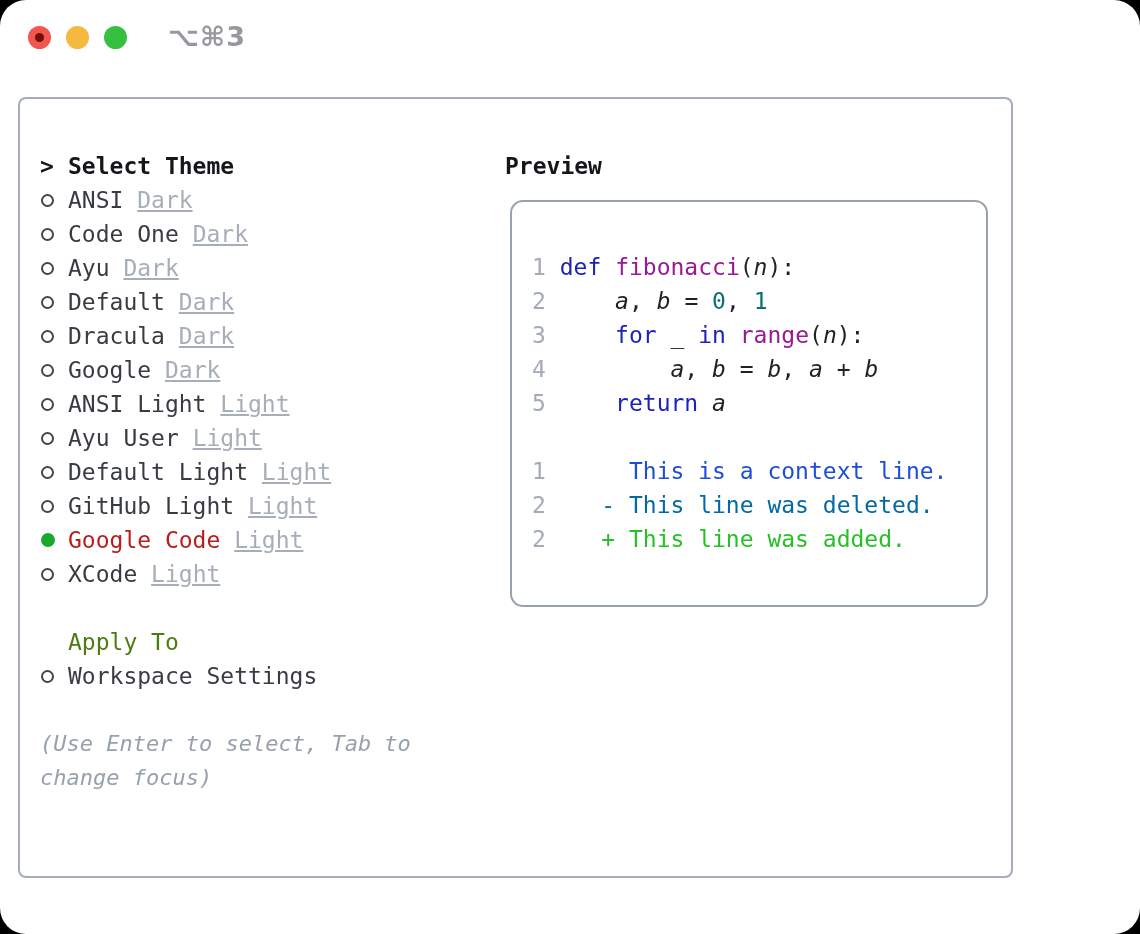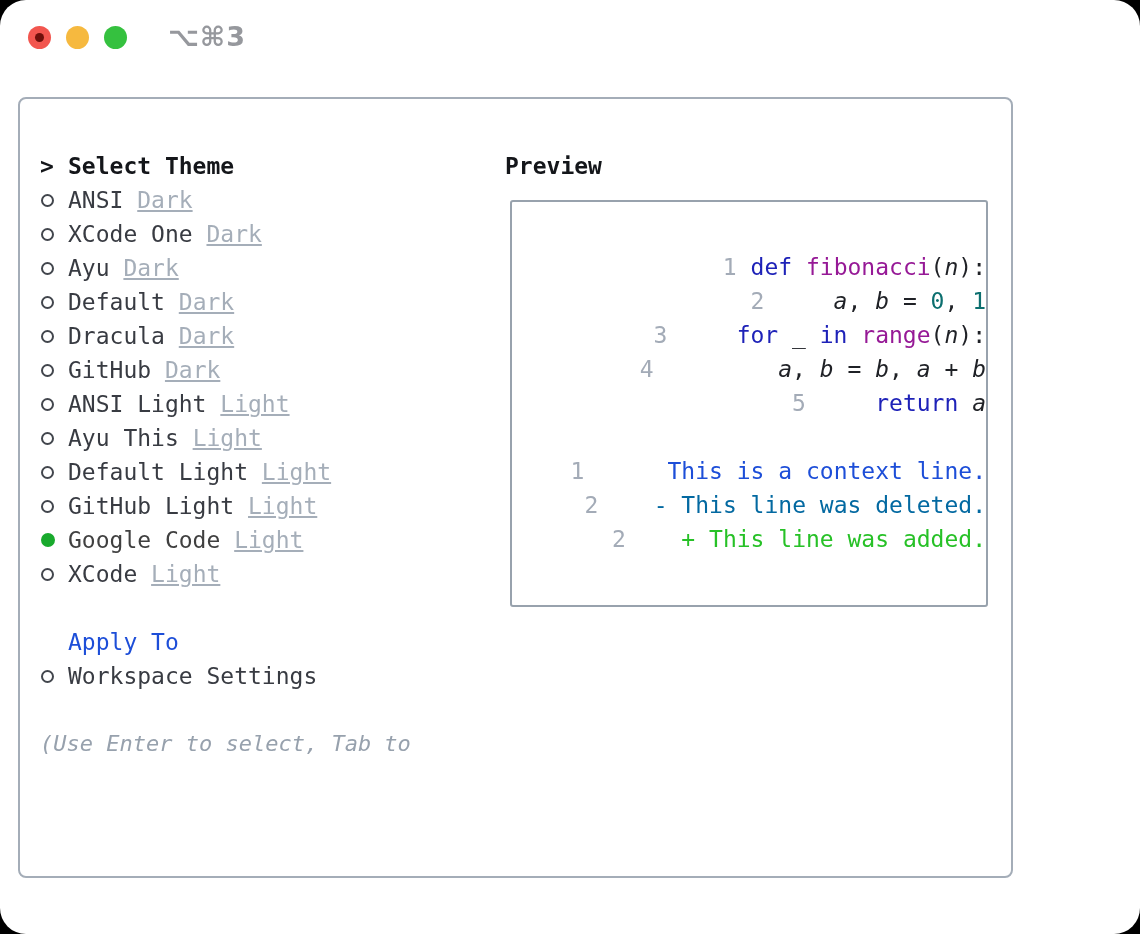--- a/index.html
+++ b/index.html
@@ -32,42 +32,42 @@
     font-weight:bold; font-size:27px; color:#96989d; letter-spacing:1px;
     line-height:24px;
   }
   
   .panel {
     position:absolute; left:18px; top:97px; width:995px; height:781px;
     box-sizing:border-box; border:2px solid #a4adb8; border-radius:8px;
     display:flex; padding:50px 0 0 20px; background:#fff;
   }
   .col-left  { width:465px; flex:0 0 auto; }
-  .col-right { flex:1 1 auto;text-align:right; }
+  .col-right { flex:1 1 auto; }
 
   .row { height:34px; display:flex; align-items:center; font-size:23px;
          color:#383b42; white-space:pre; }
   .marker-col { width:28px; display:flex; align-items:center; flex:0 0 auto; }
   .prefix { font-weight:bold; color:#14161a; font-size:23px; }
   .header-label { font-weight:bold; color:#14161a; font-size:23px; }
-  .apply-label { color:#1d4ed8;text-align:right; }
+  .apply-label { color:#4d7c0f;text-align:right; }
   .circle {
     width:13px; height:13px; border:2px solid #42464d; border-radius:50%;
     box-sizing:border-box; margin-left:1px;
   }
   .circle.selected { width:14px; height:14px; background:#19aa2d; border-color:#19aa2d; }
-  .item-name.sel { color:#404040; }
+  .item-name.sel { color:#b91c1c; }
   .variant { color:#a5aeb9; margin-left:13.85px;text-decoration:underline; }
   .spacer { height:34px; }
   .help-line { height:34px; line-height:34px; font-size:22px; color:#97a1ad; white-space:pre;font-style:italic; }
 
   
   .preview-box {
     margin-top:17px; margin-left:5px; width:478px; height:407px;
-    box-sizing:border-box; border:2px solid #98a2ad; border-radius:3px;
+    box-sizing:border-box; border:2px solid #98a2ad; border-radius:13px;
     padding:48px 0 0 20px; background:#fff;
   }
   .code-line { height:34px; line-height:34px; font-size:23px; white-space:pre; color:#1f2126; }
   .ln       { color:#a3abb7; }
   .tok-pln  { color:#1f2126; }
   .tok-kwd  { color:#1e22b8; }
   .tok-fun  { color:#961996; }
   .tok-num  { color:#0c6f6f; }
   .tok-var  { color:#1f2126; font-style:italic; }
   .diff-context { color:#1d4ed8; }
@@ -95,51 +95,51 @@
       </div>
 
       <div id="theme-list">
   <div class="row">
     <span class="marker-col"><span class="circle"></span></span>
     <span class="item-name">ANSI</span><span class="variant">Dark</span>
   </div>
 
   <div class="row">
     <span class="marker-col"><span class="circle"></span></span>
-    <span class="item-name">XCode One</span><span class="variant">Dark</span>
+    <span class="item-name">Code One</span><span class="variant">Dark</span>
   </div>
 
   <div class="row">
     <span class="marker-col"><span class="circle"></span></span>
     <span class="item-name">Ayu</span><span class="variant">Dark</span>
   </div>
 
   <div class="row">
     <span class="marker-col"><span class="circle"></span></span>
     <span class="item-name">Default</span><span class="variant">Dark</span>
   </div>
 
   <div class="row">
     <span class="marker-col"><span class="circle"></span></span>
     <span class="item-name">Dracula</span><span class="variant">Dark</span>
   </div>
 
   <div class="row">
     <span class="marker-col"><span class="circle"></span></span>
-    <span class="item-name">GitHub</span><span class="variant">Dark</span>
+    <span class="item-name">Google</span><span class="variant">Dark</span>
   </div>
 
   <div class="row">
     <span class="marker-col"><span class="circle"></span></span>
     <span class="item-name">ANSI Light</span><span class="variant">Light</span>
   </div>
 
   <div class="row">
     <span class="marker-col"><span class="circle"></span></span>
-    <span class="item-name">Ayu This</span><span class="variant">Light</span>
+    <span class="item-name">Ayu User</span><span class="variant">Light</span>
   </div>
 
   <div class="row">
     <span class="marker-col"><span class="circle"></span></span>
     <span class="item-name">Default Light</span><span class="variant">Light</span>
   </div>
 
   <div class="row">
     <span class="marker-col"><span class="circle"></span></span>
     <span class="item-name">GitHub Light</span><span class="variant">Light</span>
@@ -168,20 +168,21 @@
   <div class="row">
     <span class="marker-col"><span class="circle"></span></span>
     <span class="item-name">Workspace Settings</span>
   </div>
 </div>
 
       <div class="spacer"></div>
 
       <div id="help-text">
           <div class="help-line">(Use Enter to select, Tab to</div>
+          <div class="help-line">change focus)</div>
         </div>
     </div>
 
     <div class="col-right">
       <div class="row">
         <span class="header-label">Preview</span>
       </div>
       <div class="preview-box">
         <div id="code-lines">
             <div class="code-line"><span class="ln">1</span><span class="tok-pln"> </span><span class="tok-kwd">def</span><span class="tok-pln"> </span><span class="tok-fun">fibonacci</span><span class="tok-pln">(</span><span class="tok-var">n</span><span class="tok-pln">):</span></div>

